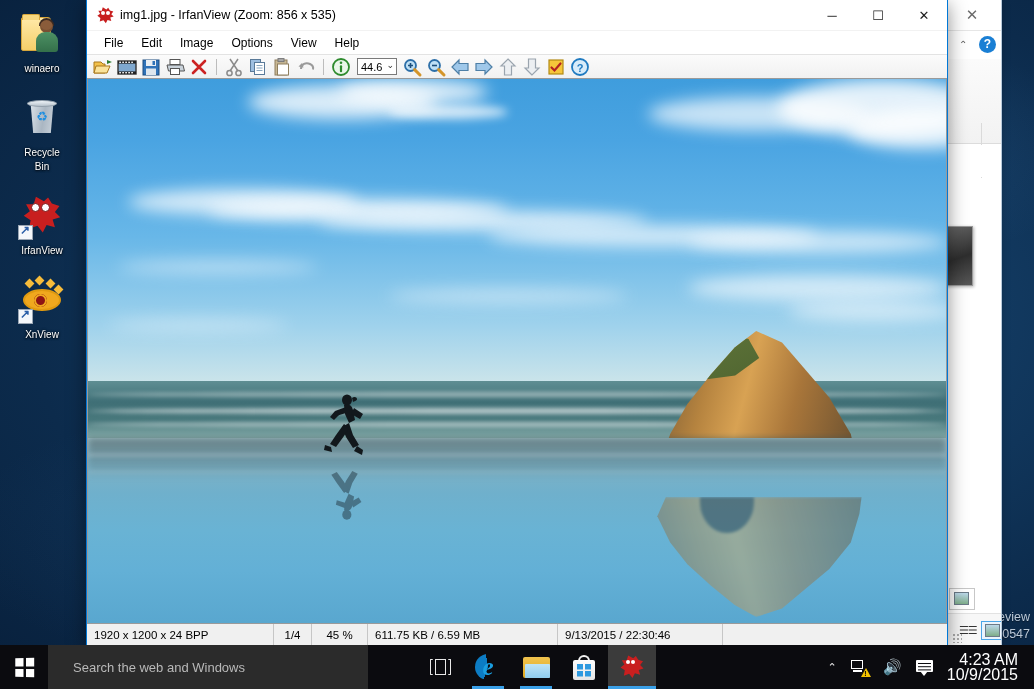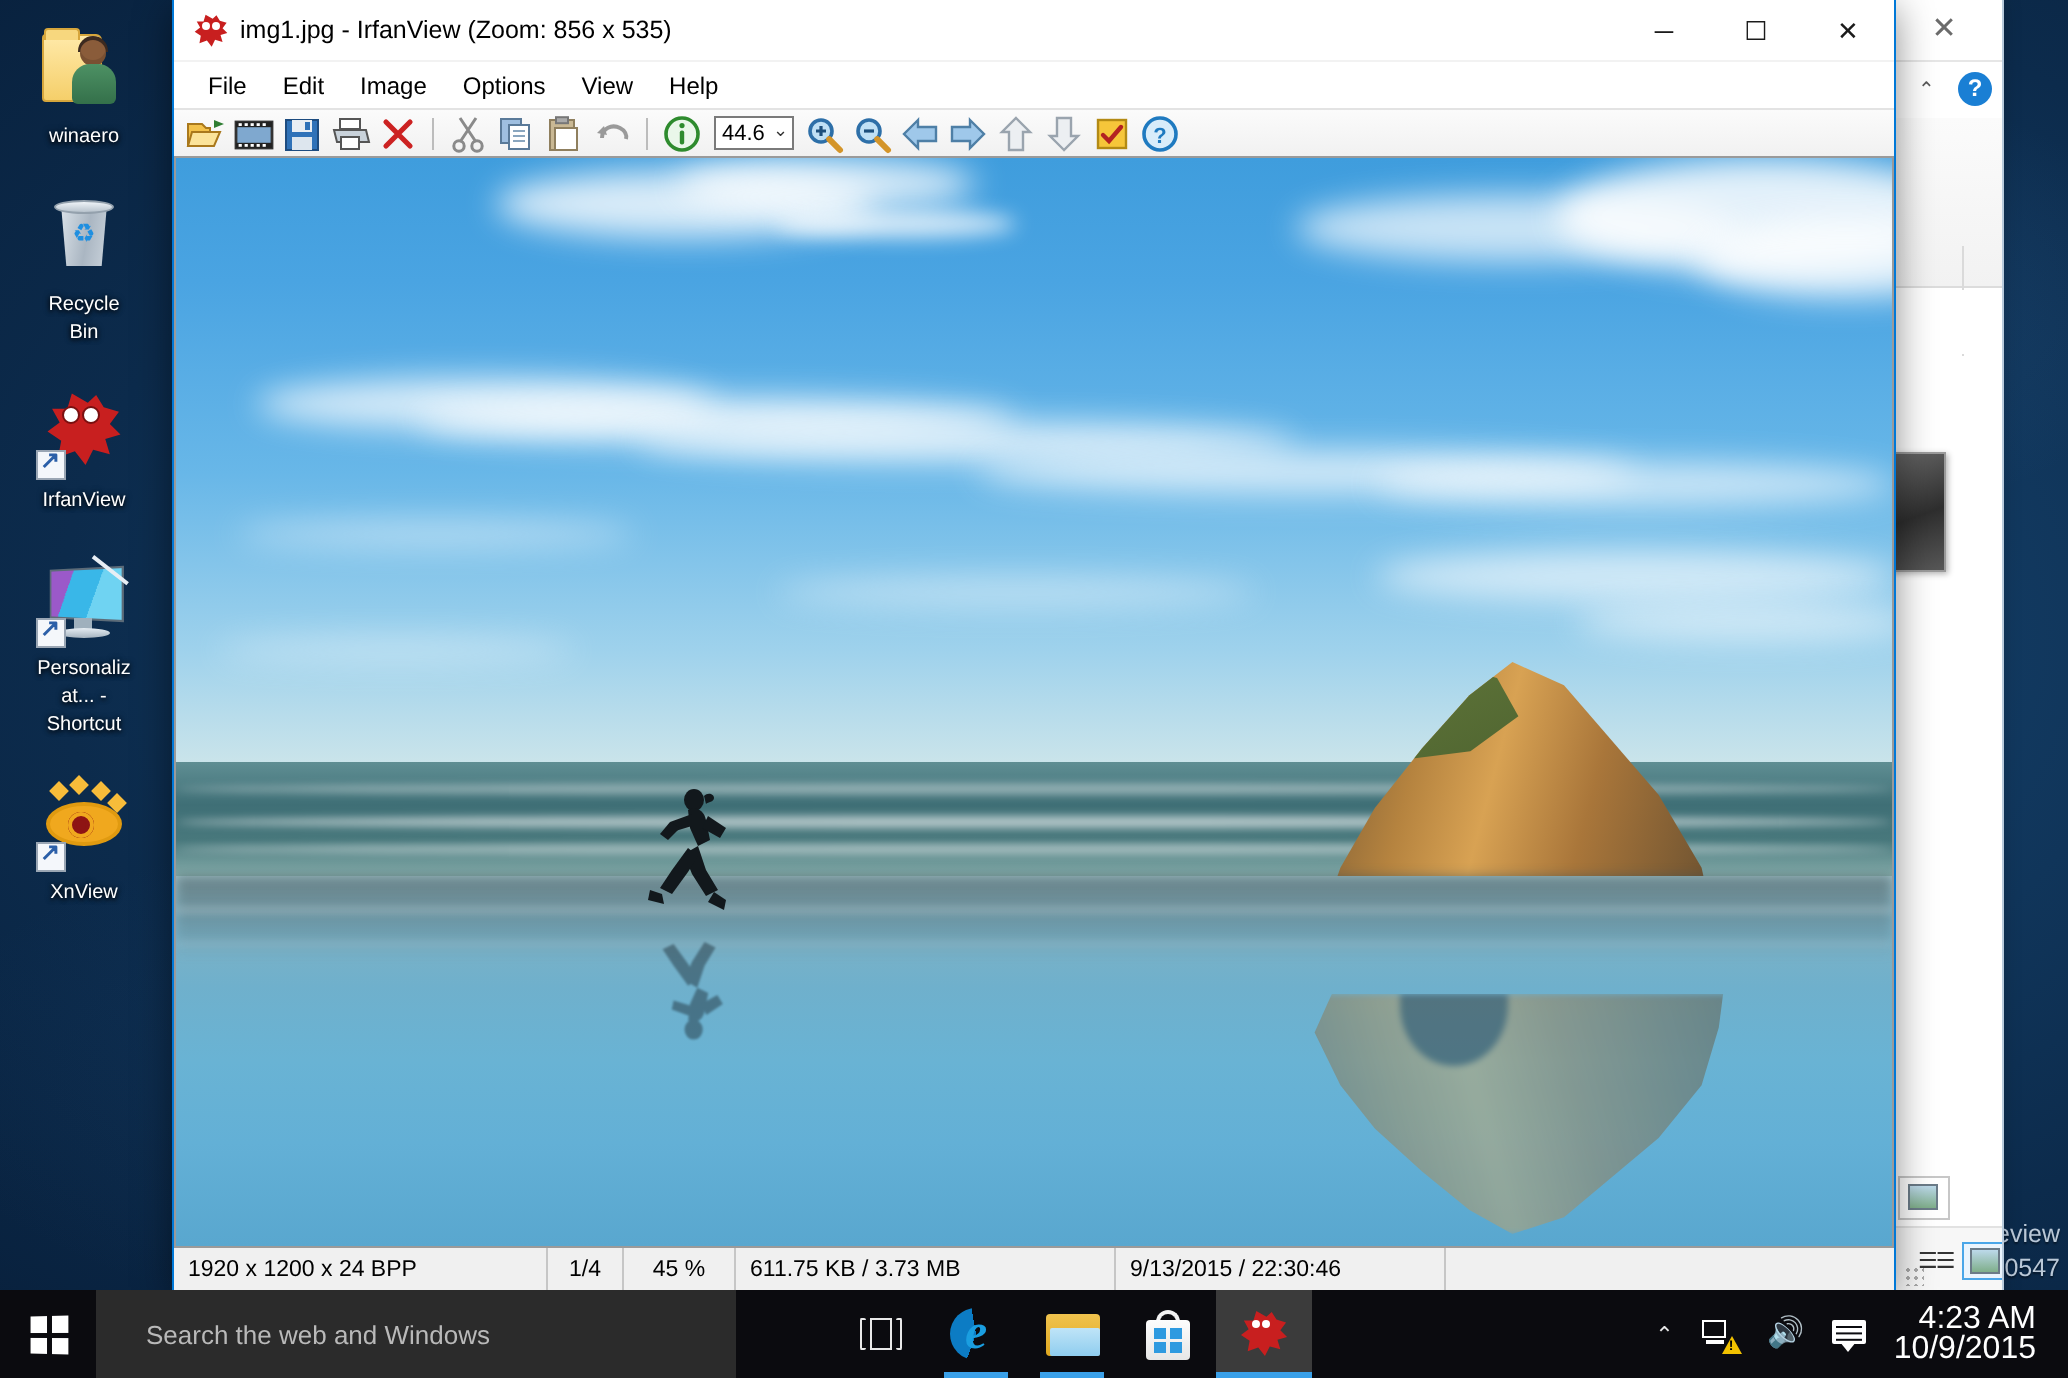--- a/index.html
+++ b/index.html
@@ -484,30 +484,20 @@
 
   <div class="desk-icon" style="margin-top:14px;">
     <div class="glyph ic-irfan">
       <div class="blob"></div>
         <div class="eyes"></div>
       <div class="shortcut-arrow"></div>
     </div>
     <div class="dlabel">IrfanView</div>
   </div>
 
-  <div class="desk-icon" style="margin-top:14px;">
-    <div class="glyph ic-person">
-      <div class="mon"></div>
-        <div class="pen"></div>
-        <div class="stand"></div>
-        <div class="base"></div>
-      <div class="shortcut-arrow"></div>
-    </div>
-    <div class="dlabel">Personalizat... - Shortcut</div>
-  </div>
 
   <div class="desk-icon" style="margin-top:14px;">
     <div class="glyph ic-xn">
       <div class="ray" style="left:8px;  top:4px;"></div>
       <div class="ray" style="left:18px; top:1px;"></div>
       <div class="ray" style="left:29px; top:4px;"></div>
       <div class="ray" style="left:37px; top:10px;"></div>
       <div class="eye"></div>
         <div class="pupil"></div>
       <div class="shortcut-arrow"></div>
@@ -803,21 +793,21 @@
           </g>
         </svg>
       </div>
     </div>
   </div>
 
   <div class="statusbar">
     <div class="sb-cell" style="width:187px;">1920 x 1200 x 24 BPP</div>
     <div class="sb-cell" style="width:38px; justify-content:center;">1/4</div>
     <div class="sb-cell" style="width:56px; justify-content:center;">45 %</div>
-    <div class="sb-cell" style="width:190px;">611.75 KB / 3.73 MB</div>
+    <div class="sb-cell" style="width:190px;">611.75 KB / 6.59 MB</div>
     <div class="sb-cell" style="width:165px;">9/13/2015 / 22:30:46</div>
     <div class="sb-cell" style="flex:1; border-right:none;"></div>
   </div>
 </div>
 
 <div id="taskbar">
 
   <div id="start-btn">
     <div class="logo"></div>
   </div>

